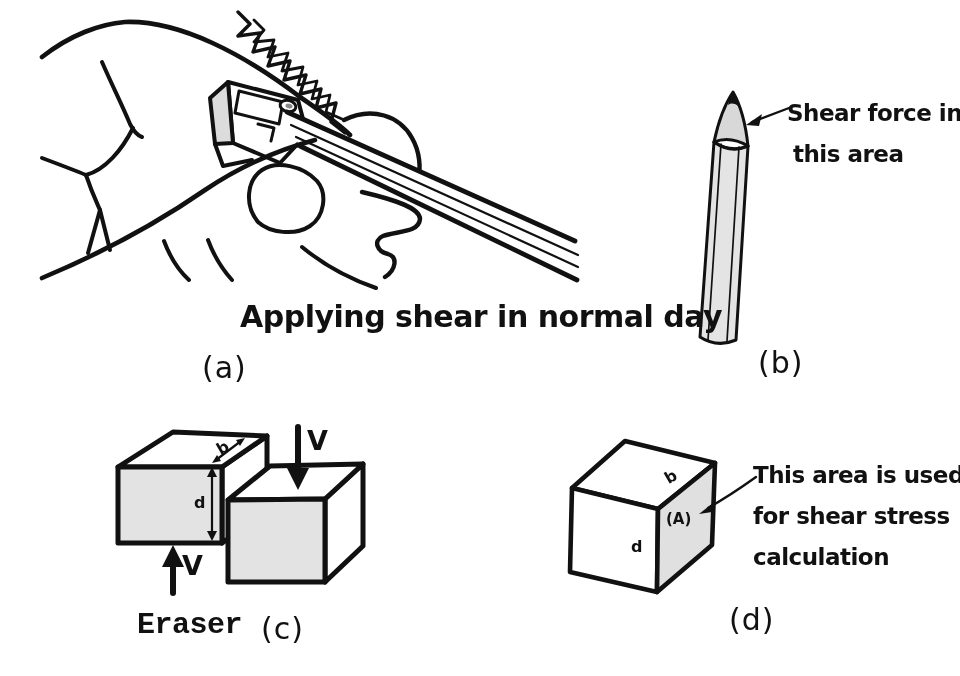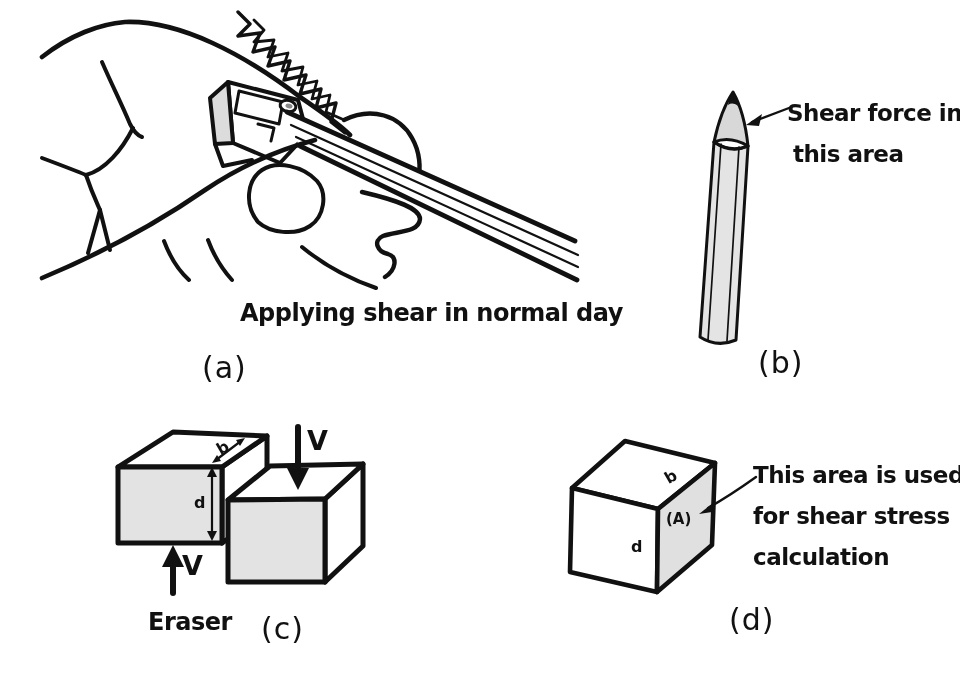--- a/index.html
+++ b/index.html
@@ -2,21 +2,21 @@
 <html><head>
 <meta charset="utf-8">
 <style>
   html,body{margin:0;padding:0;background:#fff;}
   #canvas{
     position:relative;width:960px;height:676px;background:#ffffff;overflow:hidden;
     font-family:"DejaVu Sans","Liberation Sans",sans-serif;color:#111;
   }
   #art{position:absolute;left:0;top:0;}
   .txt{position:absolute;white-space:nowrap;color:#111;}
-  .caption{font-size:24px;font-weight:600;letter-spacing:-0.5px;}
+  .caption{font-size:30px;font-weight:600;letter-spacing:-0.5px;}
   .panel-label{font-size:30px;font-weight:500;letter-spacing:1px;}
   .annot{font-size:23px;font-weight:600;letter-spacing:-0.5px;line-height:41px;}
   .annot span{display:block;}
   .dim{font-size:16px;font-weight:700;}
   .force{font-size:27px;font-weight:700;}
   .area-lbl{font-size:15px;font-weight:600;}
   .formula{font-size:27px;font-weight:600;}
   .formula .num{display:inline-block;font-size:21px;transform:translateY(-9px);}
   .formula .slash{display:inline-block;font-size:29px;font-weight:500;transform:translateY(-1px);}
   .formula .den{display:inline-block;font-size:18px;transform:translateY(2px);}
@@ -117,21 +117,21 @@
   <div class="txt annot" style="left:787px;top:93px;">
     <span>Shear force in</span>
     <span style="margin-left:6px;">this area</span>
   </div>
   <div class="txt panel-label" style="left:758px;top:345px;">(b)</div>
 
   <div class="txt force" style="left:307px;top:425px;">V</div>
   <div class="txt force" style="left:182px;top:550px;">V</div>
   <div class="txt dim" style="left:217px;top:438px;"><span class="rot-b">b</span></div>
   <div class="txt dim" style="left:194px;top:493px;">d</div>
-  <div class="txt caption" style="left:148px;top:608px;">Eraser</div>
+  <div class="txt caption" style="left:137px;top:608px;font-family:Liberation Mono, monospace;">Eraser</div>
   <div class="txt panel-label" style="left:261px;top:611px;">(c)</div>
 
   <div class="txt dim" style="left:665px;top:467px;"><span class="rot-b">b</span></div>
   <div class="txt area-lbl" style="left:666px;top:510px;">(A)</div>
   <div class="txt dim" style="left:631px;top:537px;">d</div>
   <div class="txt annot" style="left:753px;top:455px;">
     <span>This area is used</span>
     <span>for shear stress</span>
     <span>calculation</span>
   </div>

